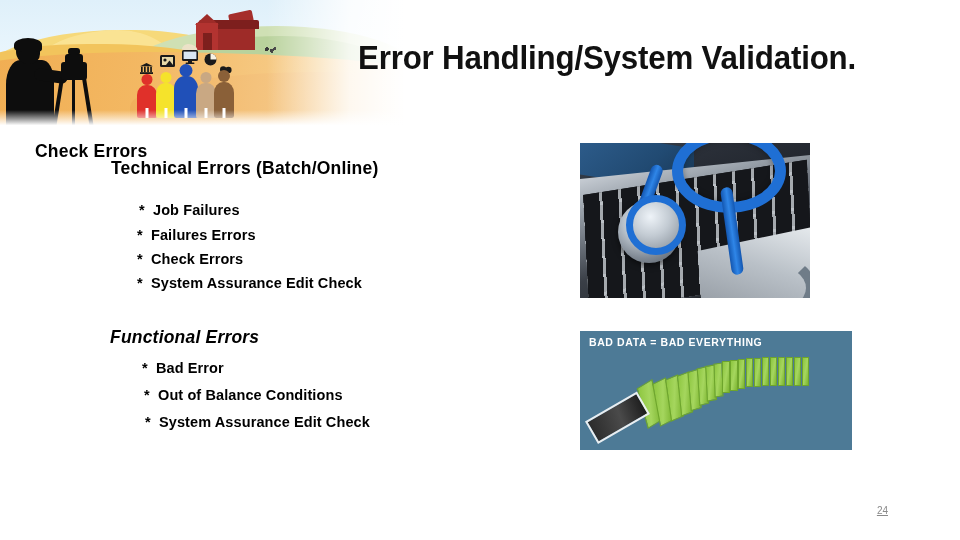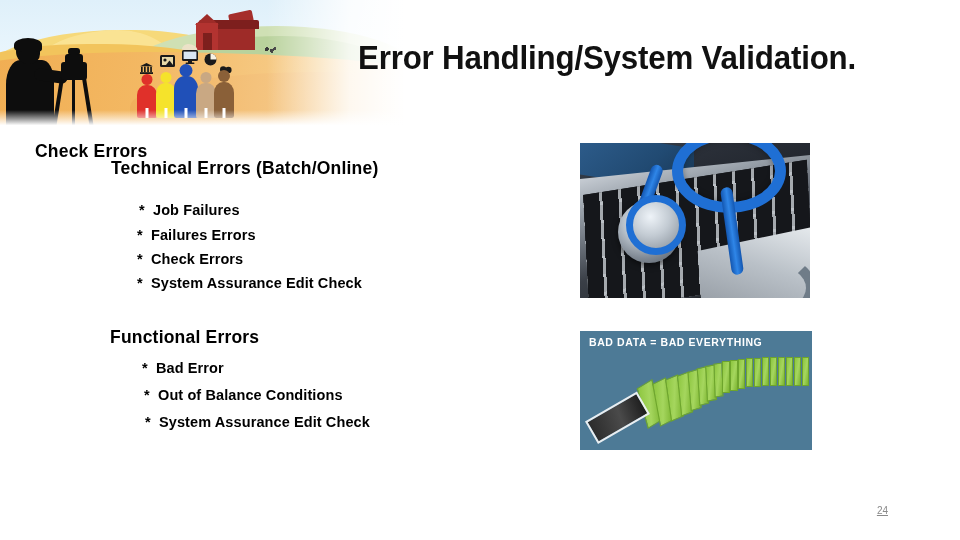--- a/index.html
+++ b/index.html
@@ -386,21 +386,21 @@
     position: absolute; left: 46px; top: 52px;
     width: 46px; height: 46px;
     border-radius: 50%;
     border: 7px solid #1f6fd4;
     background: radial-gradient(circle at 38% 32%, #eef3f8 0%, #c3cbd3 45%, #848d97 100%);
   }
 
   .img-domino {
     position: absolute;
     left: 580px; top: 331px;
-    width: 232px; height: 119px;
+    width: 272px; height: 119px;
     overflow: hidden;
     background: #4d7a96;
   }
   .domino-caption {
     position: absolute;
     left: 9px; top: 5px;
     font-size: 10.5px;
     font-weight: bold;
     color: #ffffff;
     letter-spacing: .6px;
@@ -562,21 +562,21 @@
   </div>
   <div class="bullet-row" style="left:137px; top:251px;">
     <span class="bullet-star">*</span>
     <span>Check Errors</span>
   </div>
   <div class="bullet-row" style="left:137px; top:275px;">
     <span class="bullet-star">*</span>
     <span>System Assurance Edit Check</span>
   </div>
 
-  <div class="lvl2" style="left:110px; top:327px;">Functional Errors</div>
+  <div class="lvl2" style="left:110px; top:327px;font-style:italic;">Functional Errors</div>
 
   <div class="bullet-row" style="left:142px; top:360px;">
     <span class="bullet-star">*</span>
     <span>Bad Error</span>
   </div>
   <div class="bullet-row" style="left:144px; top:387px;">
     <span class="bullet-star">*</span>
     <span>Out of Balance Conditions</span>
   </div>
   <div class="bullet-row" style="left:145px; top:414px;">

